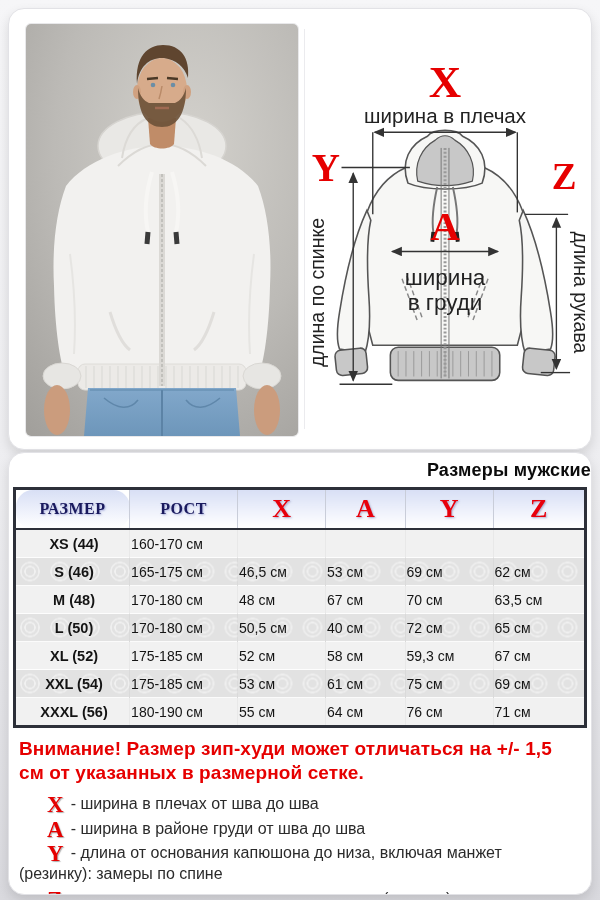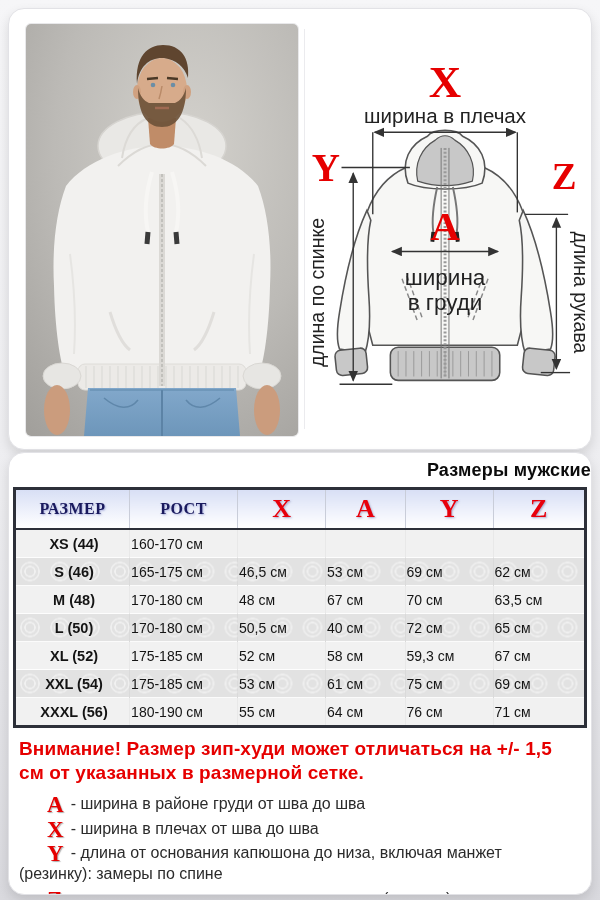--- a/index.html
+++ b/index.html
@@ -34,21 +34,21 @@
     text-align:right;font-weight:700;font-size:18px;color:#0b0b0b;
     margin:7px 0 6px 0;letter-spacing:.2px;
   }
   .table-wrap{margin:0 4px;border:3px solid #2d3039;background:#fff;}
   table{width:100%;border-collapse:collapse;table-layout:fixed;}
   thead th{
     height:36px;background:linear-gradient(180deg,#d8dff5 0%,#eef1fb 55%,#ffffff 100%);
     font-family:"Liberation Serif",serif;border-left:1px solid #c9cdd9;
     border-bottom:2px solid #2d3039;
   }
-  thead th:first-child{border-left:none;}
+  thead th:first-child{border-left:none;border-radius:17px;}
   th.h-text{font-size:16px;color:#1a1a5e;letter-spacing:.5px;text-shadow:1px 1px 2px rgba(120,130,200,.55);}
   th.h-letter{font-size:26px;color:#e8000b;text-shadow:1px 1px 2px rgba(110,110,160,.55);}
   tbody td{
     height:25px;font-size:14px;color:#141414;text-align:left;
     border-left:1px solid rgba(0,0,0,.035);border-top:1px solid rgba(255,255,255,.85);
   }
   tbody td:first-child{border-left:none;text-align:center;padding-left:4px;font-weight:700;font-size:14.5px;}
   tbody tr.r-odd td{background:#f1f1f1;}
   tbody tr.r-even td{
     background-color:#e2e2e2;
@@ -305,24 +305,24 @@
           <td>71 см</td>
         </tr>
       </tbody>
     </table>
   </div>
 
   <div class="notice">Внимание! Размер зип-худи может отличаться на +/- 1,5 см от указанных в размерной сетке.</div>
 
   <div class="legend">
     <div class="legend-item">
-      <span class="legend-letter">A</span><span>- ширина в районе груди от шва до шва</span>
+      <span class="legend-letter">X</span><span>- ширина в плечах от шва до шва</span>
     </div>
     <div class="legend-item">
-      <span class="legend-letter">X</span><span>- ширина в плечах от шва до шва</span>
+      <span class="legend-letter">A</span><span>- ширина в районе груди от шва до шва</span>
     </div>
     <div class="legend-item">
       <span class="legend-letter">Y</span><span>- длина от основания капюшона до низа, включая манжет (резинку): замеры по спине</span>
     </div>
     <div class="legend-item">
       <span class="legend-letter">Z</span><span>- длина рукава от плеча, включая манжет (резинку)</span>
     </div>
   </div>
 </div>
 

